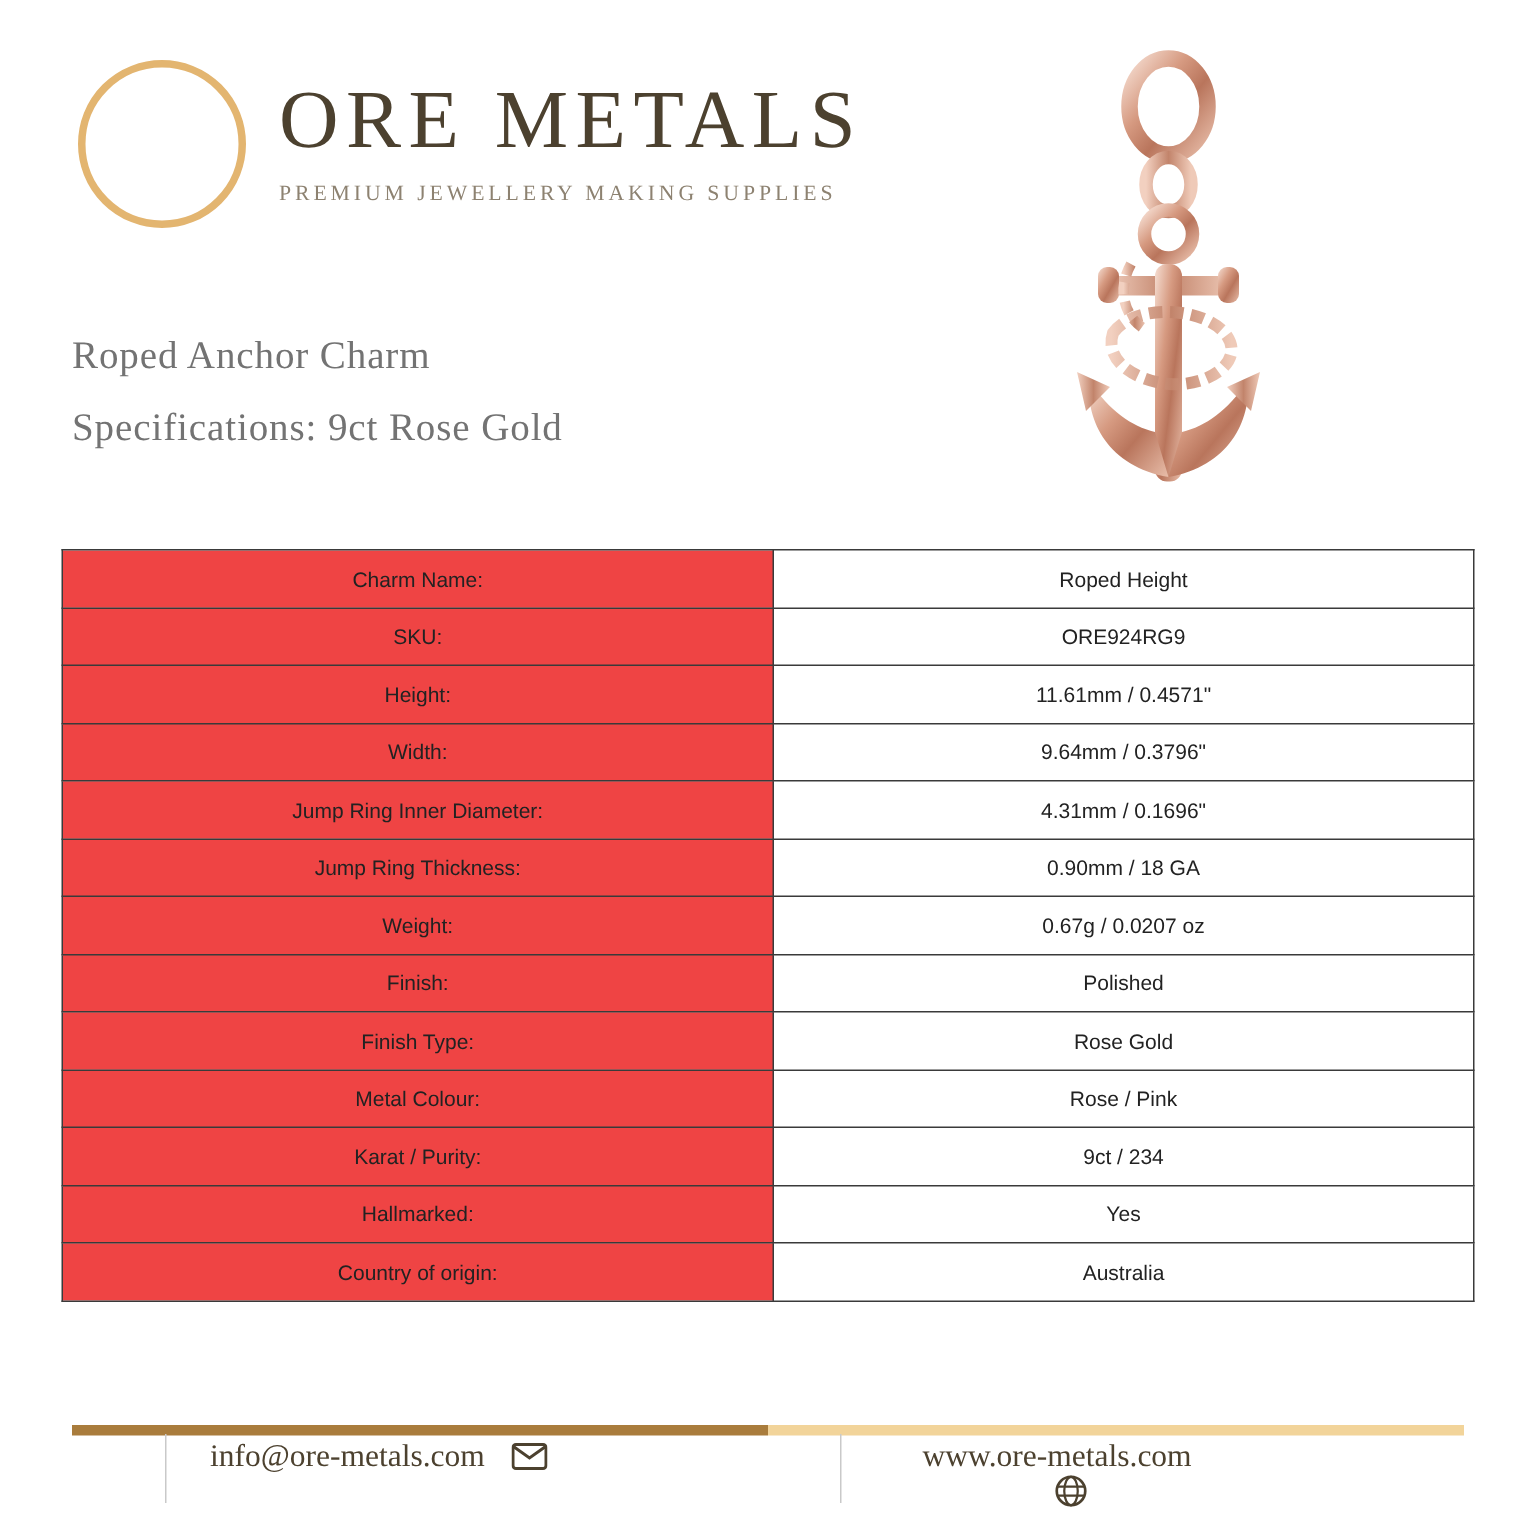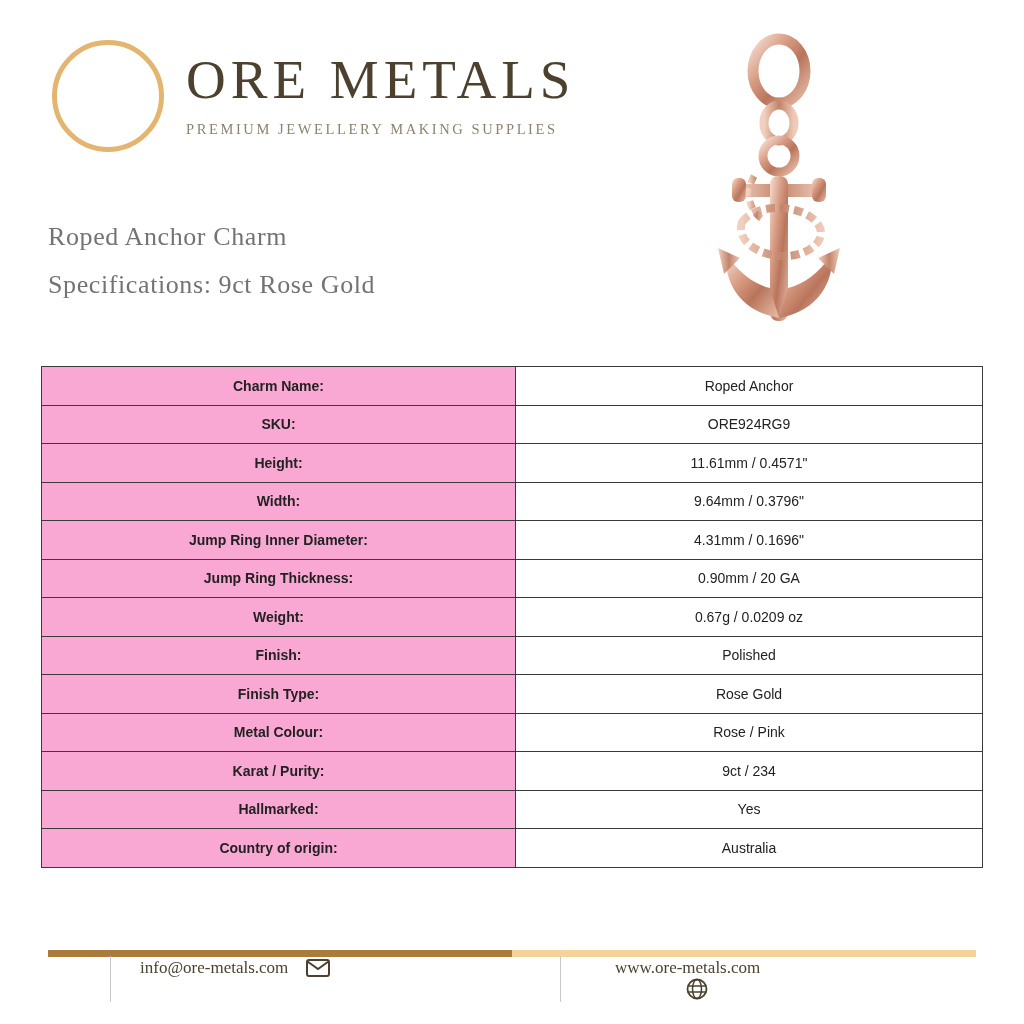--- a/index.html
+++ b/index.html
@@ -90,22 +90,21 @@
     border: 1px solid #3a3a3a;
     height: 38.5px;
     font-size: 14px;
     color: #222;
     text-align: center;
     vertical-align: middle;
     padding: 0 6px;
   }
   .spec-table td.label {
     width: 474px;
-    background: #f9a8d4;
-    font-weight: bold;
+    background: #ef4444;
   }
   .spec-table td.value {
     background: #ffffff;
   }
 
   
   .footer-bar {
     position: absolute;
     left: 48px; top: 950px;
     width: 928px;
@@ -125,21 +124,21 @@
     position: absolute;
     left: 0; top: 958px;
     width: 1024px;
     height: 50px;
   }
   .footer-item {
     position: absolute;
     display: flex;
     align-items: center;
     font-family: "Liberation Serif", serif;
-    font-size: 17px;
+    font-size: 21px;
     color: #4c412f;
     white-space: nowrap;
   }
   .footer-email { left: 140px; top: 0; }
   .footer-web { left: 615px; top: 0; flex-direction: column; }
   .footer-icon {
     margin-left: 18px;
     display: inline-flex;
     align-items: center;
     color: #4c412f;
@@ -200,45 +199,45 @@
 
   <div class="titles">
     <div class="title-line">Roped Anchor Charm</div>
     <div class="title-line">Specifications: 9ct Rose Gold</div>
   </div>
 
   <table class="spec-table">
     <tbody>
       <tr>
         <td class="label">Charm Name:</td>
-        <td class="value">Roped Anchor</td>
+        <td class="value">Roped Height</td>
       </tr>
       <tr>
         <td class="label">SKU:</td>
         <td class="value">ORE924RG9</td>
       </tr>
       <tr>
         <td class="label">Height:</td>
         <td class="value">11.61mm / 0.4571"</td>
       </tr>
       <tr>
         <td class="label">Width:</td>
         <td class="value">9.64mm / 0.3796"</td>
       </tr>
       <tr>
         <td class="label">Jump Ring Inner Diameter:</td>
         <td class="value">4.31mm / 0.1696"</td>
       </tr>
       <tr>
         <td class="label">Jump Ring Thickness:</td>
-        <td class="value">0.90mm / 20 GA</td>
+        <td class="value">0.90mm / 18 GA</td>
       </tr>
       <tr>
         <td class="label">Weight:</td>
-        <td class="value">0.67g / 0.0209 oz</td>
+        <td class="value">0.67g / 0.0207 oz</td>
       </tr>
       <tr>
         <td class="label">Finish:</td>
         <td class="value">Polished</td>
       </tr>
       <tr>
         <td class="label">Finish Type:</td>
         <td class="value">Rose Gold</td>
       </tr>
       <tr>

